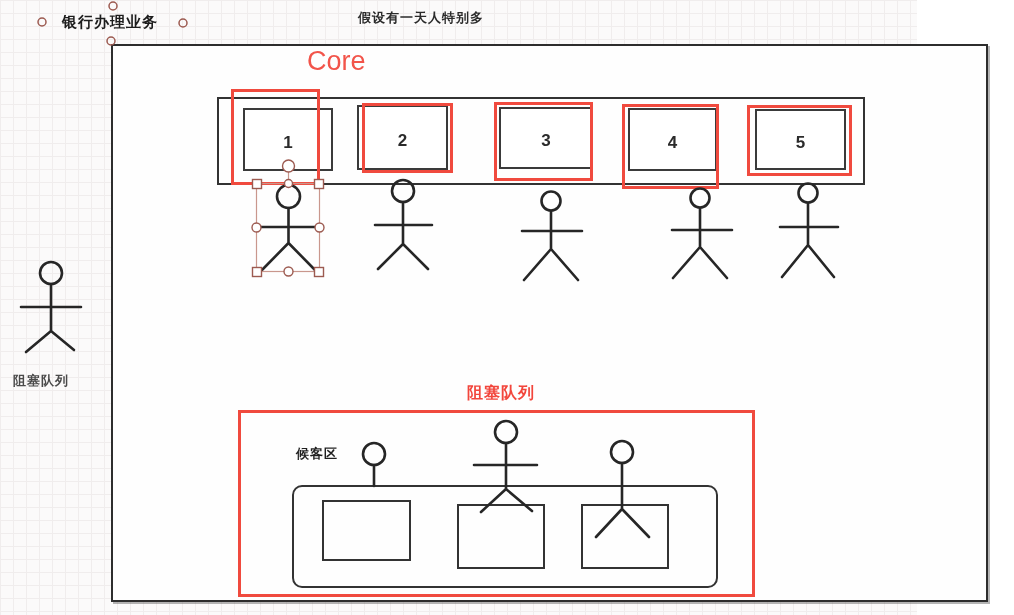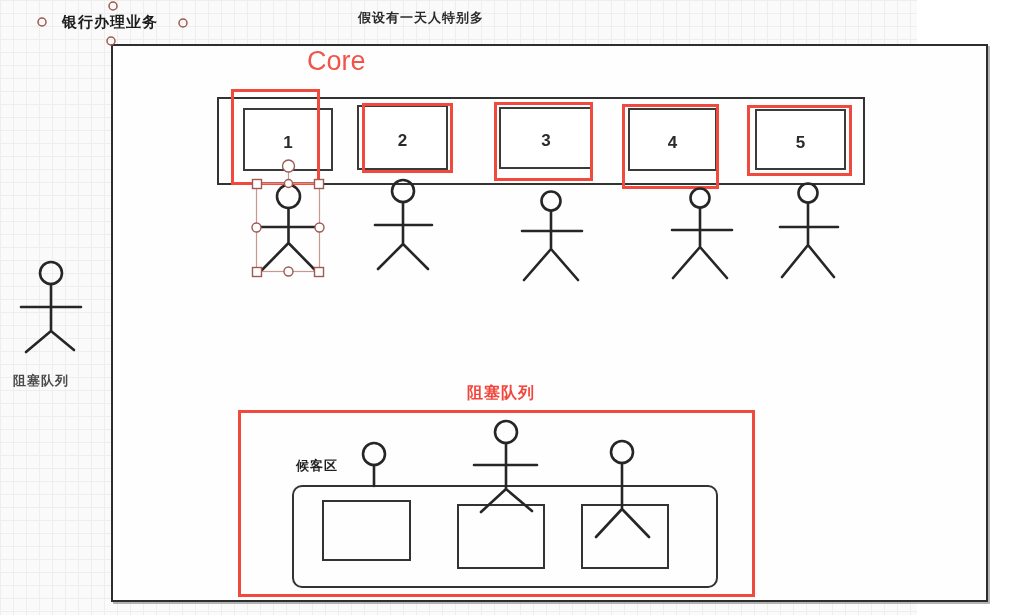--- a/index.html
+++ b/index.html
@@ -41,21 +41,21 @@
   .max-label {
     left:584px; top:51px; font-size:22px; color:#f2544a; font-weight:500;
     white-space:nowrap;
   }
   .queue-label {
     left:467px; top:363px; font-size:16px; color:#f2463c; font-weight:600;
     letter-spacing:1px; white-space:nowrap;margin-top:20px;
   }
   .waiting-label {
     left:296px; top:445px; font-size:13px; color:#1f1f1f; font-weight:600;
-    letter-spacing:1px; white-space:nowrap;margin-top:12px;
+    letter-spacing:1px; white-space:nowrap;
   }
   .reject-label {
     left:13px; top:372px; font-size:13px; color:#4a4a4a; font-weight:600;
     letter-spacing:1px; white-space:nowrap;
   }
 
   
   .counter-rect { left:217px; top:97px; width:648px; height:88px; border:2px solid #333; }
 
   .desk {

